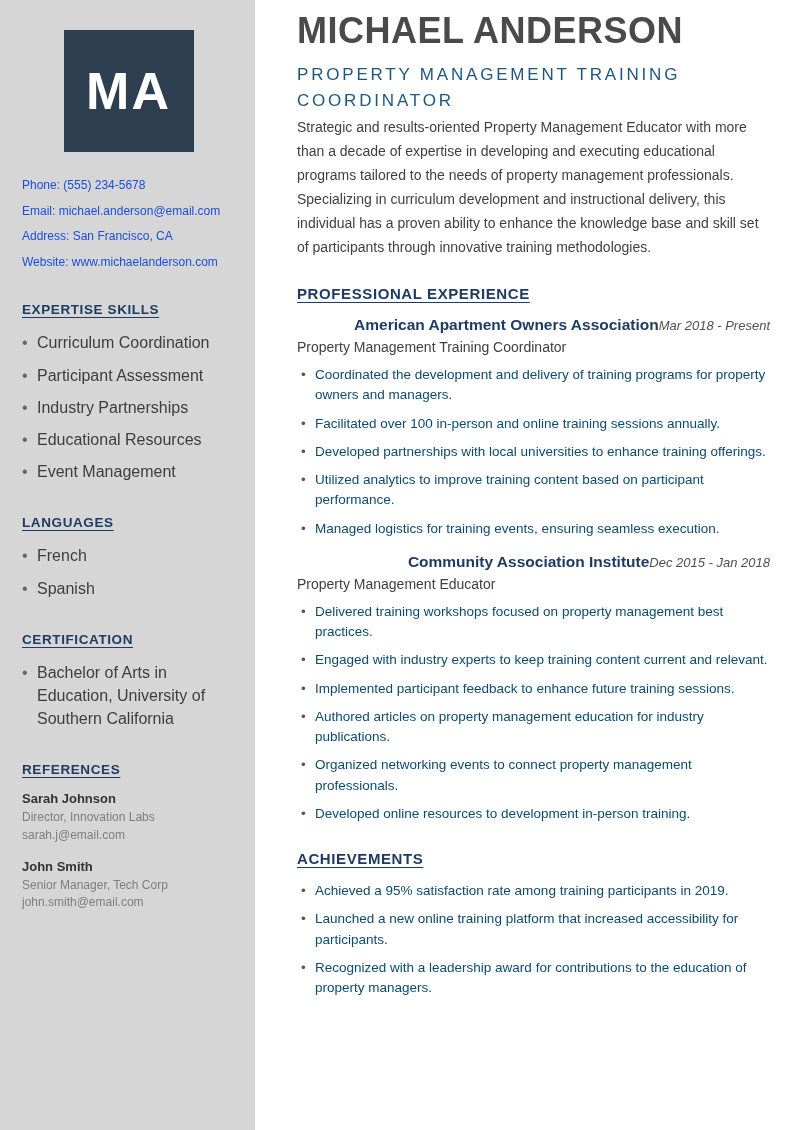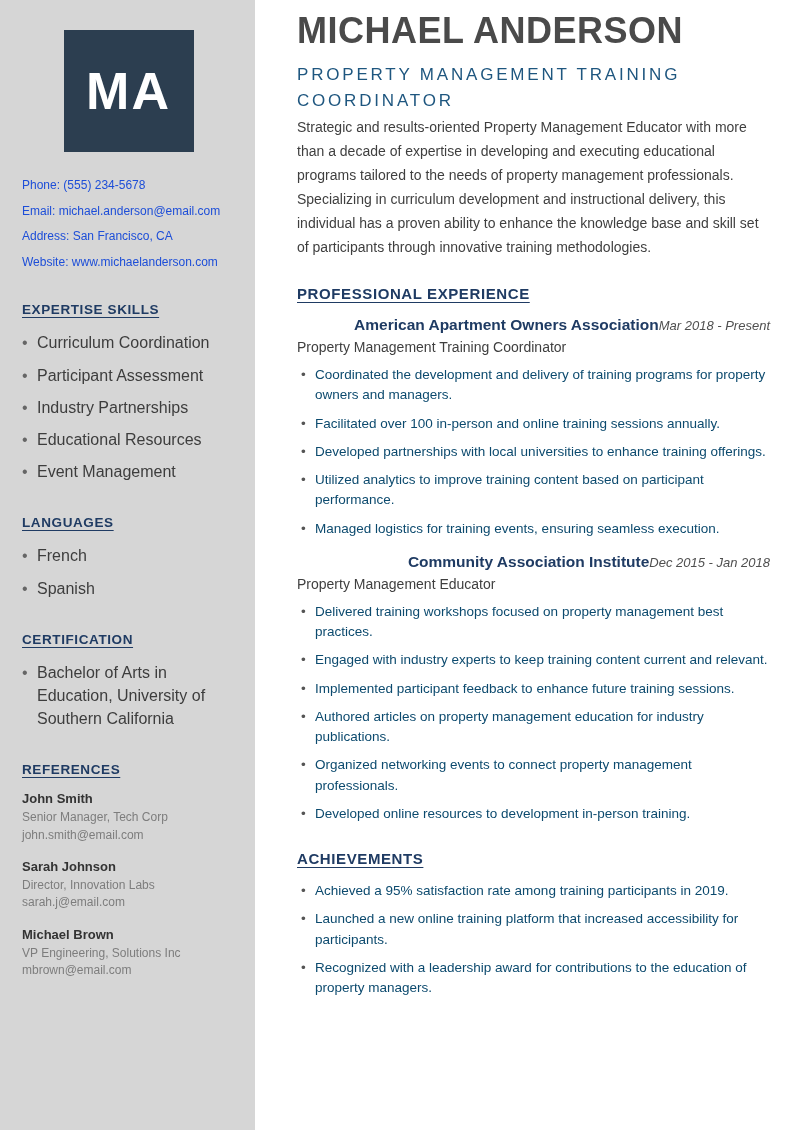--- a/index.html
+++ b/index.html
@@ -140,36 +140,31 @@
       <h2 class="side-heading">CERTIFICATION</h2>
       <ul>
         <li class="side-li">Bachelor of Arts in Education, University of Southern California</li>
       </ul>
     </section>
 
     <section>
       <h2 class="side-heading">REFERENCES</h2>
 
       <div class="ref-entry">
+        <div class="ref-name">Sarah Johnson</div>
+        <div class="ref-role">Director, Innovation Labs</div>
+        <div class="ref-email">sarah.j@email.com</div>
+      </div>
+
+      <div class="ref-entry">
         <div class="ref-name">John Smith</div>
         <div class="ref-role">Senior Manager, Tech Corp</div>
         <div class="ref-email">john.smith@email.com</div>
       </div>
 
-      <div class="ref-entry">
-        <div class="ref-name">Sarah Johnson</div>
-        <div class="ref-role">Director, Innovation Labs</div>
-        <div class="ref-email">sarah.j@email.com</div>
-      </div>
-
-      <div class="ref-entry">
-        <div class="ref-name">Michael Brown</div>
-        <div class="ref-role">VP Engineering, Solutions Inc</div>
-        <div class="ref-email">mbrown@email.com</div>
-      </div>
     </section>
 
   </aside>
 
   <main class="content">
 
     <h1 class="name">MICHAEL ANDERSON</h1>
     <div class="subtitle">PROPERTY MANAGEMENT TRAINING COORDINATOR</div>
 
     <p class="summary">Strategic and results-oriented Property Management Educator with more than a decade of expertise in developing and executing educational programs tailored to the needs of property management professionals. Specializing in curriculum development and instructional delivery, this individual has a proven ability to enhance the knowledge base and skill set of participants through innovative training methodologies.</p>

